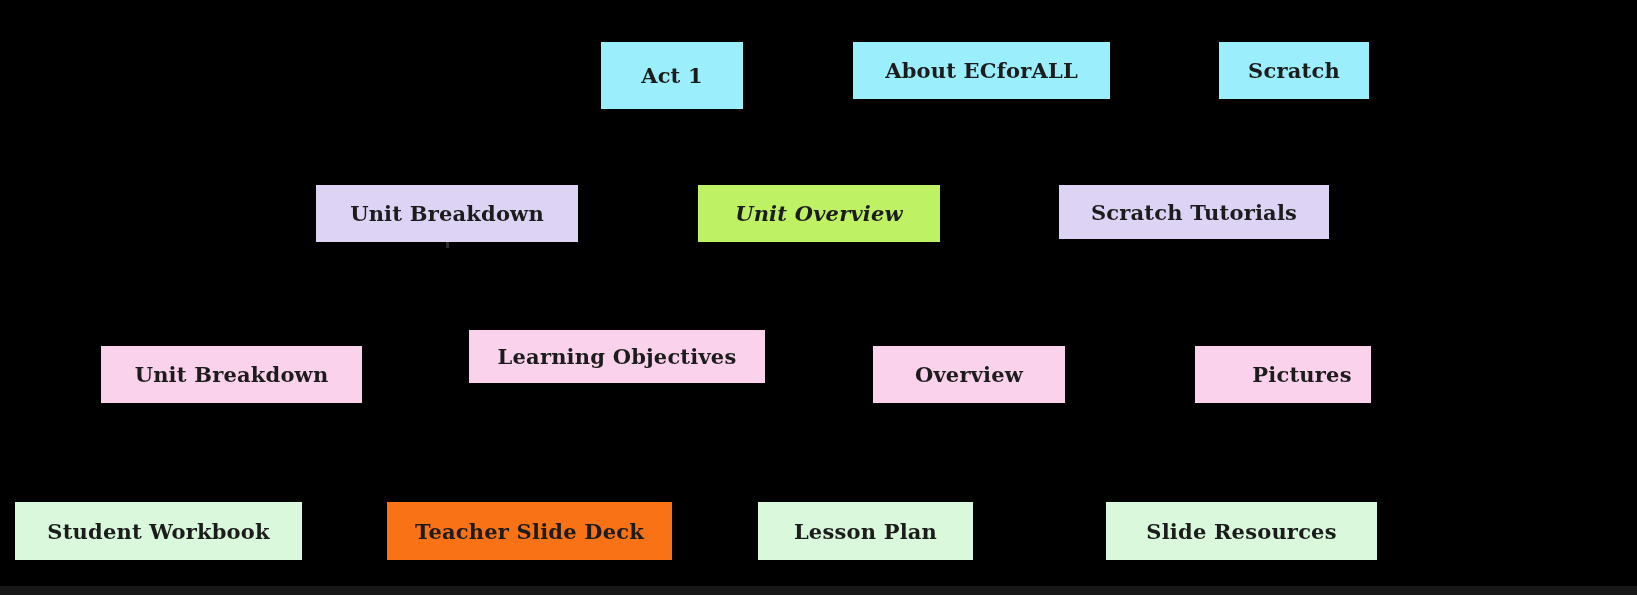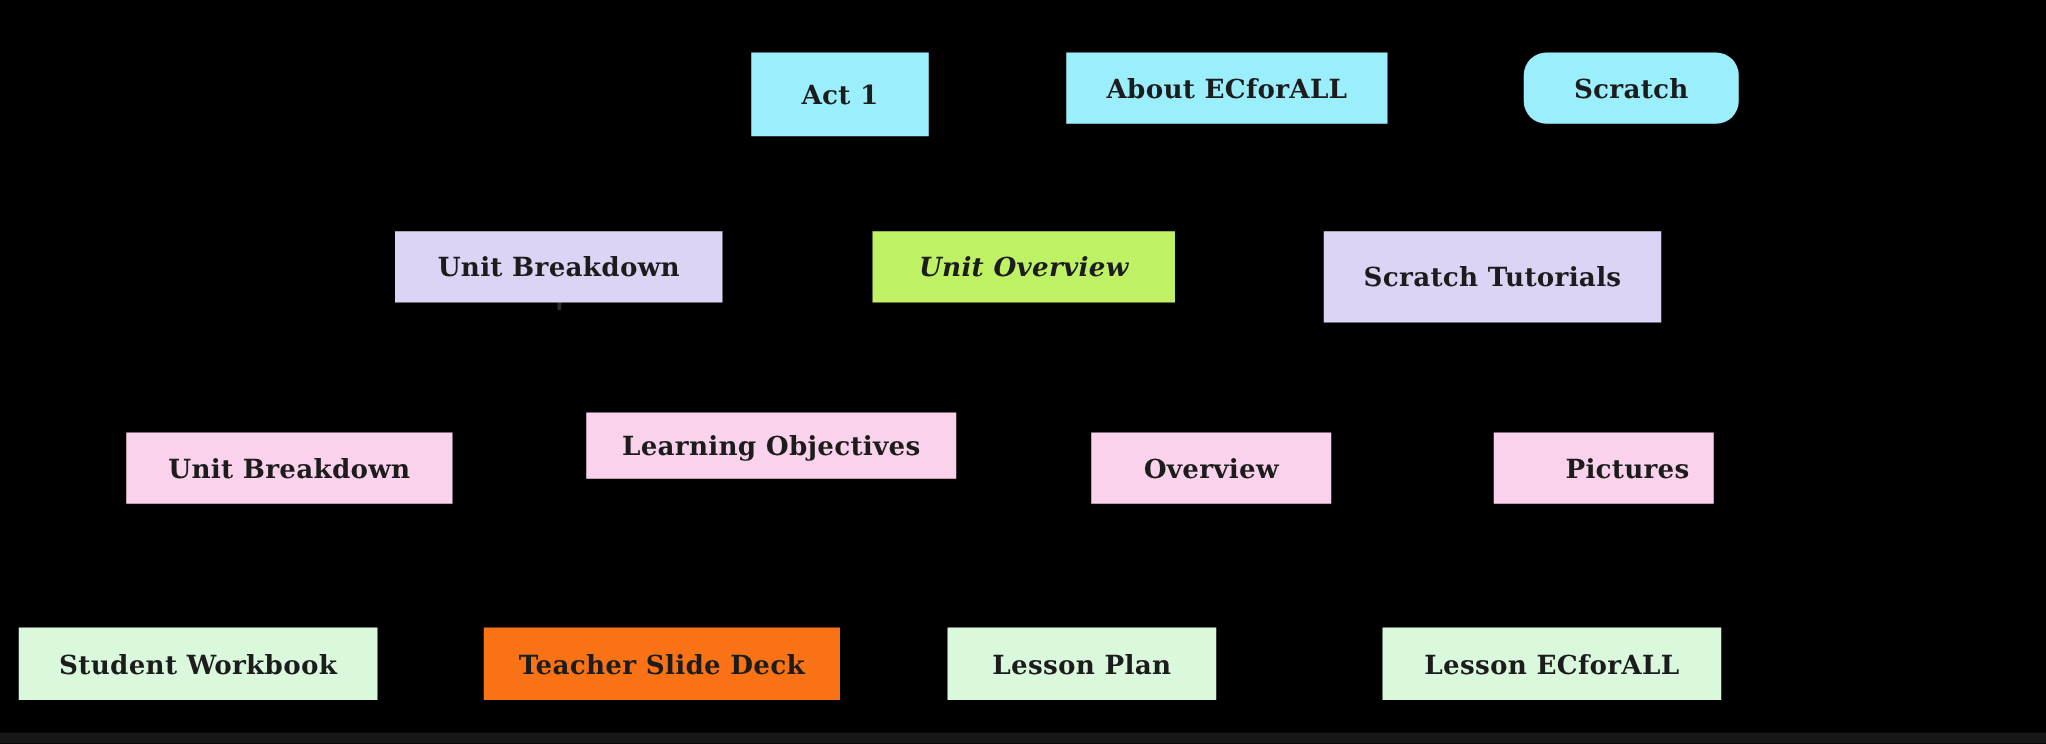--- a/index.html
+++ b/index.html
@@ -50,30 +50,30 @@
 
 <div id="stage">
   <div class="connector-tick"></div>
   <div class="bottom-edge-strip"></div>
 <div class="node" style="left: 601px; top: 42px; width: 142px; height: 67px; background: rgb(155, 239, 252);">
       <span>Act 1</span>
     </div>
     <div class="node" style="left: 853px; top: 42px; width: 257px; height: 57px; background: rgb(155, 239, 252);">
       <span>About ECforALL</span>
     </div>
-    <div class="node" style="left: 1219px; top: 42px; width: 172px; height: 57px; background: rgb(155, 239, 252); border-radius: 18px;">
+    <div class="node" style="left: 1219px; top: 42px; width: 150px; height: 57px; background: rgb(155, 239, 252);">
       <span>Scratch</span>
     </div>
     <div class="node" style="left: 316px; top: 185px; width: 262px; height: 57px; background: rgb(221, 211, 244);">
       <span>Unit Breakdown</span>
     </div>
     <div class="node" style="left: 698px; top: 185px; width: 242px; height: 57px; background: #bef264; font-style: italic;">
       <span>Unit Overview</span>
     </div>
-    <div class="node" style="left: 1059px; top: 185px; width: 270px; height: 73px; background: rgb(221, 211, 244);">
+    <div class="node" style="left: 1059px; top: 185px; width: 270px; height: 54px; background: rgb(221, 211, 244);">
       <span>Scratch Tutorials</span>
     </div>
     <div class="node" style="left: 101px; top: 346px; width: 261px; height: 57px; background: rgb(251, 210, 236);">
       <span>Unit Breakdown</span>
     </div>
     <div class="node" style="left: 469px; top: 330px; width: 296px; height: 53px; background: rgb(251, 210, 236);">
       <span>Learning Objectives</span>
     </div>
     <div class="node" style="left: 873px; top: 346px; width: 192px; height: 57px; background: rgb(251, 210, 236);">
       <span>Overview</span>
@@ -84,15 +84,15 @@
     <div class="node" style="left: 15px; top: 502px; width: 287px; height: 58px; background: rgb(217, 248, 220);">
       <span>Student Workbook</span>
     </div>
     <div class="node" style="left: 387px; top: 502px; width: 285px; height: 58px; background: #f97316;">
       <span>Teacher Slide Deck</span>
     </div>
     <div class="node" style="left: 758px; top: 502px; width: 215px; height: 58px; background: rgb(217, 248, 220);">
       <span>Lesson Plan</span>
     </div>
     <div class="node" style="left: 1106px; top: 502px; width: 271px; height: 58px; background: rgb(217, 248, 220);">
-      <span>Lesson ECforALL</span>
+      <span>Slide Resources</span>
     </div>
   </div>
 
 </body></html>

